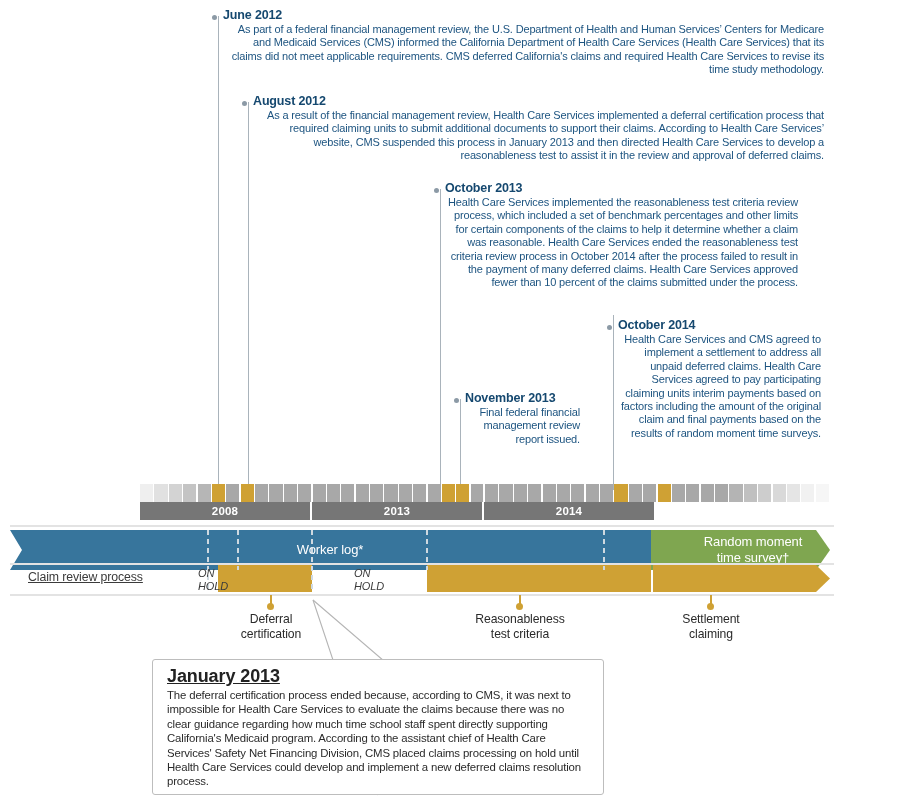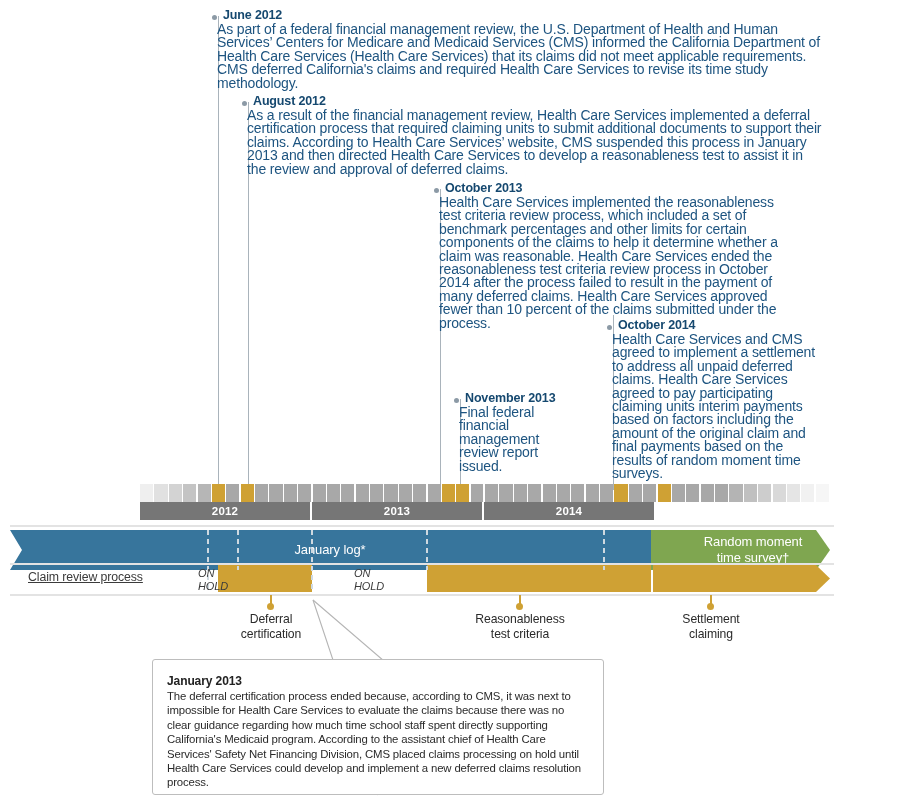--- a/index.html
+++ b/index.html
@@ -17,23 +17,23 @@
   .note{position:absolute;}
   .note .bullet{
     position:absolute;left:0;top:7px;width:5px;height:5px;border-radius:50%;
     background:#8c9aa6;
   }
   .note .heading{
     font-size:12.5px;font-weight:bold;color:#15486f;
     letter-spacing:-0.15px;line-height:14px;margin:0 0 1px 11px;
   }
   .note .body{
-    font-size:14px;color:#1d5480;line-height:13.4px;
-    letter-spacing:-0.15px;margin-left:5px;
-    text-align:left;
+    font-size:11px;color:#1d5480;line-height:13.4px;
+    letter-spacing:-0.15px;margin-left:11px;
+    text-align:right;
   }
   
   .leader{position:absolute;background:#a9b3bb;width:1px;}
 
   
   .ruler{position:absolute;left:140px;top:484px;width:690px;height:18px;}
   .ruler .mseg{position:absolute;top:0;height:18px;}
   .yearbar{position:absolute;left:140px;top:502px;width:690px;height:18px;}
   .yearbar .yr{
     position:absolute;top:0;height:18px;background:#767676;
@@ -64,22 +64,22 @@
     position:absolute;top:17px;font-size:12.2px;color:#2b2b2b;
     line-height:14.5px;text-align:center;letter-spacing:-0.1px;width:160px;left:-76px;
   }
 
   
   .box{
     position:absolute;left:152px;top:659px;width:452px;height:136px;
     border:1px solid #bdbdbd;border-radius:3px;background:#ffffff;box-sizing:border-box;
   }
   .box .bh{
-    font-size:12px;font-weight:bold;color:#222222;
-    margin:14px 0 1px 14px;letter-spacing:-0.1px;
+    font-size:18px;font-weight:bold;color:#222222;
+    margin:6px 0 1px 14px;letter-spacing:-0.1px;text-decoration:underline;
   }
   .box .bb{
     font-size:11.4px;color:#2a2a2a;line-height:14.4px;
     margin:0 16px 0 14px;letter-spacing:-0.15px;
   }
   .ptr{position:absolute;stroke:#b5b5b5;stroke-width:1.1;fill:none;}
 </style>
 </head>
 <body>
 
@@ -169,21 +169,21 @@
       <div class="mseg" style="left: 632.5px; width: 13.175px; background: rgb(168, 168, 168); opacity: 0.44;"></div>
       <div class="mseg" style="left: 646.875px; width: 13.175px; background: rgb(168, 168, 168); opacity: 0.3;"></div>
       <div class="mseg" style="left: 661.25px; width: 13.175px; background: rgb(168, 168, 168); opacity: 0.16;"></div>
       <div class="mseg" style="left: 675.625px; width: 13.175px; background: rgb(168, 168, 168); opacity: 0.1;"></div>
       <div class="mseg" style="left: 170.5px; width: 2.4px; background: rgb(255, 255, 255);"></div>
       <div class="mseg" style="left: 343px; width: 2.4px; background: rgb(255, 255, 255);"></div>
       <div class="mseg" style="left: 515.5px; width: 2.4px; background: rgb(255, 255, 255);"></div>
     </div>
 
   <div class="yearbar">
-    <div class="yr" style="left:0px;width:170px;">2012</div>
+    <div class="yr" style="left:0px;width:170px;">2008</div>
     <div class="yr" style="left:172px;width:170px;">2013</div>
     <div class="yr" style="left:344px;width:170px;">2014</div>
   </div>
 
   <div class="laneRule" style="top:525px;"></div>
 
   <div class="laneLabel" style="left:28px;top:533px;width:110px;">
     <span>Time study</span><br>
     <span style="margin-left:9px;">methodology</span>
   </div>
@@ -202,21 +202,21 @@
     <path class="ptr" d="M313,600 L313,600 L378,795"></path>
     <path class="ptr" d="M313,600 L470,735 L604,735"></path>
   </svg>
 
   <div class="dash" style="left:207px;top:530px;height:40px;"></div>
   <div class="dash" style="left:237px;top:530px;height:40px;"></div>
   <div class="dash" style="left:311px;top:530px;height:40px;"></div>
   <div class="dash" style="left:426px;top:530px;height:40px;"></div>
   <div class="dash" style="left:603px;top:530px;height:40px;"></div>
 
-  <div class="barText" style="left:0;top:542px;width:660px;">January log*</div>
+  <div class="barText" style="left:0;top:542px;width:660px;">Worker log*</div>
 
   <div class="barText" style="left:651px;top:534px;width:172px;padding-left:16px;">
     <span>Random moment</span><br>
     <span>time survey†</span>
   </div>
 
   <div class="laneRule" style="top:563px;"></div>
   <div class="laneRule" style="top:594px;"></div>
 
   <div class="laneLabel" style="left:28px;top:570px;width:170px;">

